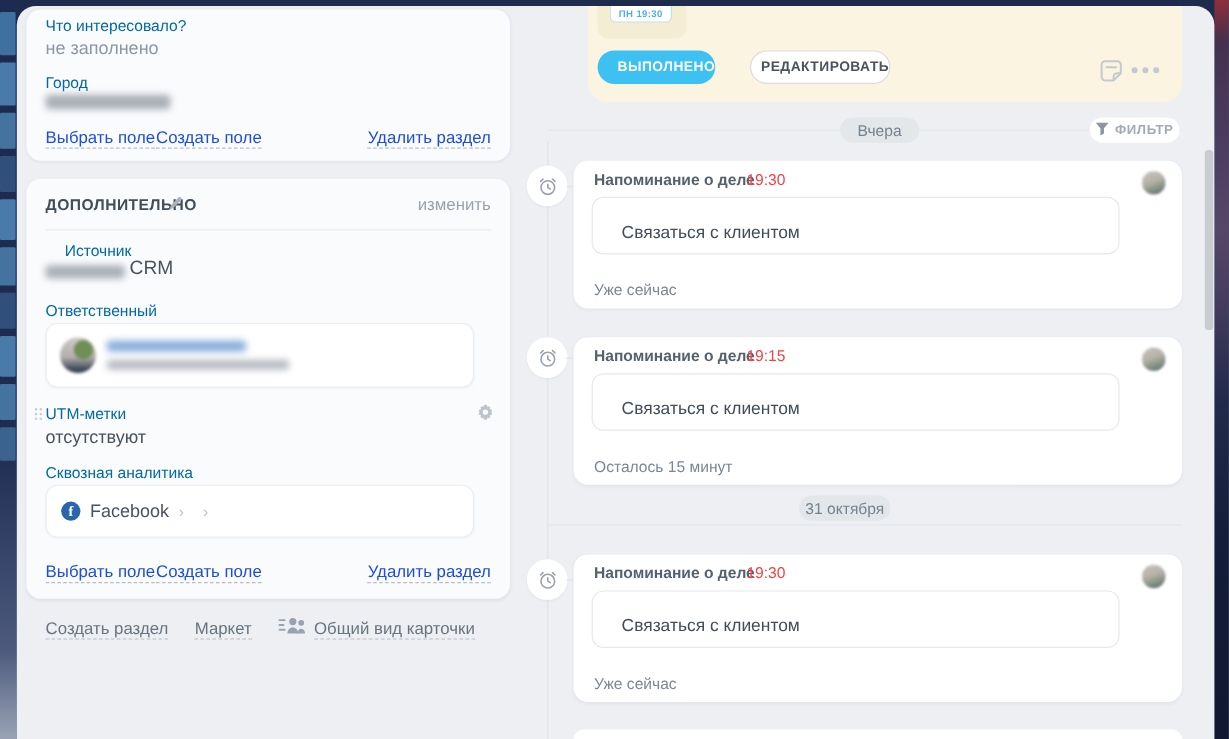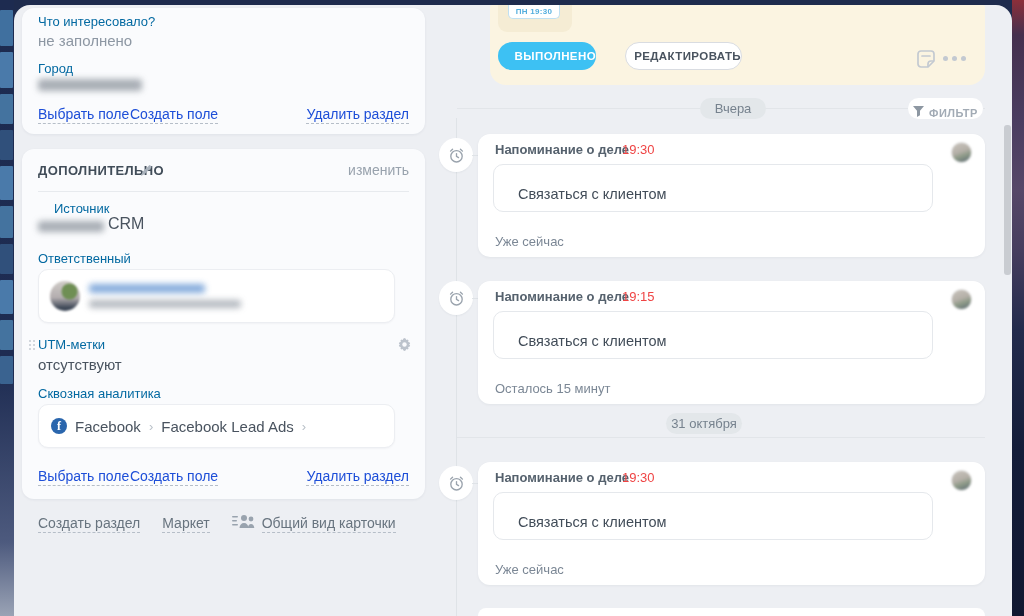--- a/index.html
+++ b/index.html
@@ -32,21 +32,21 @@
   #task-inner-block { left:8px; top:0; width:74px; height:27px; background:#f5ecd4; border-radius:0 0 9px 9px; }
   #due-chip { left:18px; top:0; width:52px; height:14px; background:#fff; border:1px solid #bfe0f2; border-top:none; border-radius:0 0 5px 5px;
     font-size:8px; font-weight:bold; color:#53aede; text-align:center; line-height:13px; letter-spacing:.3px; }
   .pill-btn { border-radius:15px; font-size:11.5px; font-weight:bold; letter-spacing:.4px; text-align:right; cursor:pointer; }
   #btn-done { left:8px; top:37px; width:98px; height:28px; background:#3dc1f3; color:#fff; line-height:28px; }
   #btn-edit { left:135px; top:37px; width:117px; height:28px; background:#fff; border:1px solid #d9dce1; color:#49535f; line-height:26px; }
 
   .sep-line { height:1px; background:#e2e5e9; }
   .date-chip { background:#e3e7ea; border-radius:11px; font-size:13px; color:#76828e; text-align:center; }
   #filter-btn { left:908px; top:98px; width:75px; height:21px; background:#fff; border-radius:11px;
-    font-size:11px; font-weight:bold; color:#a2abb5; letter-spacing:.5px; display:flex; align-items:flex-end; justify-content:center; gap:5px; cursor:pointer; }
+    font-size:11px; font-weight:bold; color:#a2abb5; letter-spacing:.5px; display:flex; align-items:center; justify-content:center; gap:5px; cursor:pointer; }
 
   #timeline-line { left:456px; top:118px; width:1px; height:498px; background:#dfe3e7; }
   .tl-icon { width:34px; height:34px; background:#fff; border-radius:50%; box-shadow:0 1px 2px rgba(25,35,60,.05);
     display:flex; align-items:center; justify-content:center; }
   .tl-connector { width:6px; height:1px; background:#dfe3e7; }
   .feed-card { left:478px; width:507px; height:123px; background:#fff; border-radius:12px; box-shadow:0 1px 3px rgba(25,35,60,.05); }
   .feed-title { font-size:13px; font-weight:bold; color:#55616d; }
   .feed-time { font-size:13px; color:#ef4444; }
   .feed-inner { position:absolute; left:15px; top:30px; width:440px; height:48px; border:1px solid #e5e8ec; border-radius:10px;
     display:flex; align-items:center; }
@@ -131,21 +131,20 @@
         <circle cx="10" cy="10" r="3.4" fill="#fafbfd"></circle>
       </svg>
   </span>
   <div class="abs f-value" style="left:16px;top:207px">отсутствуют</div>
 
   <div class="abs f-label" style="left:16px;top:237px">Сквозная аналитика</div>
   <div class="abs white-box" style="left:16px;top:255px;width:357px;height:44px;display:flex;align-items:center;padding-left:12px">
     <span class="fb-badge">f</span>
     <span style="font-size:15px;color:#49535f;padding-left:8px">Facebook</span>
     <span class="crumb-sep">›</span>
-    <span style="font-size:15px;color:#49535f">Facebook Lead Ads</span>
     <span class="crumb-sep">›</span>
   </div>
 
   <span class="abs dash-link" style="left:16px;top:319px">Выбрать поле</span>
   <span class="abs dash-link" style="left:108px;top:319px">Создать поле</span>
   <span class="abs dash-link" style="right:16px;top:319px">Удалить раздел</span>
 </div>
 
 <div class="abs" style="left:38px;top:514px;display:flex;align-items:center;gap:22px">
   <span class="dash-link-gray">Создать раздел</span>

